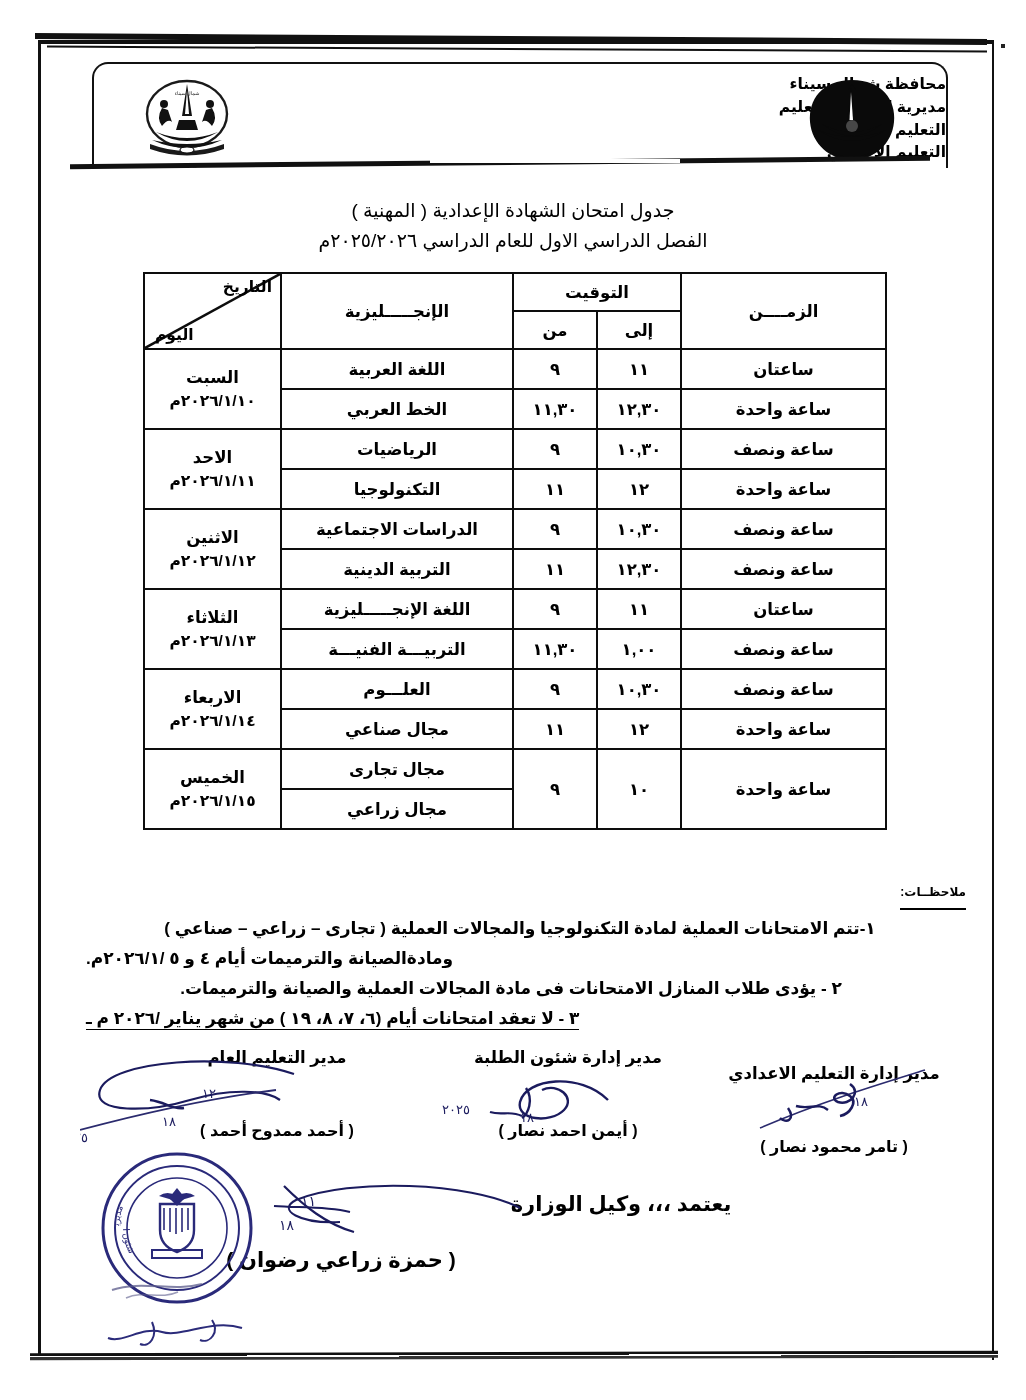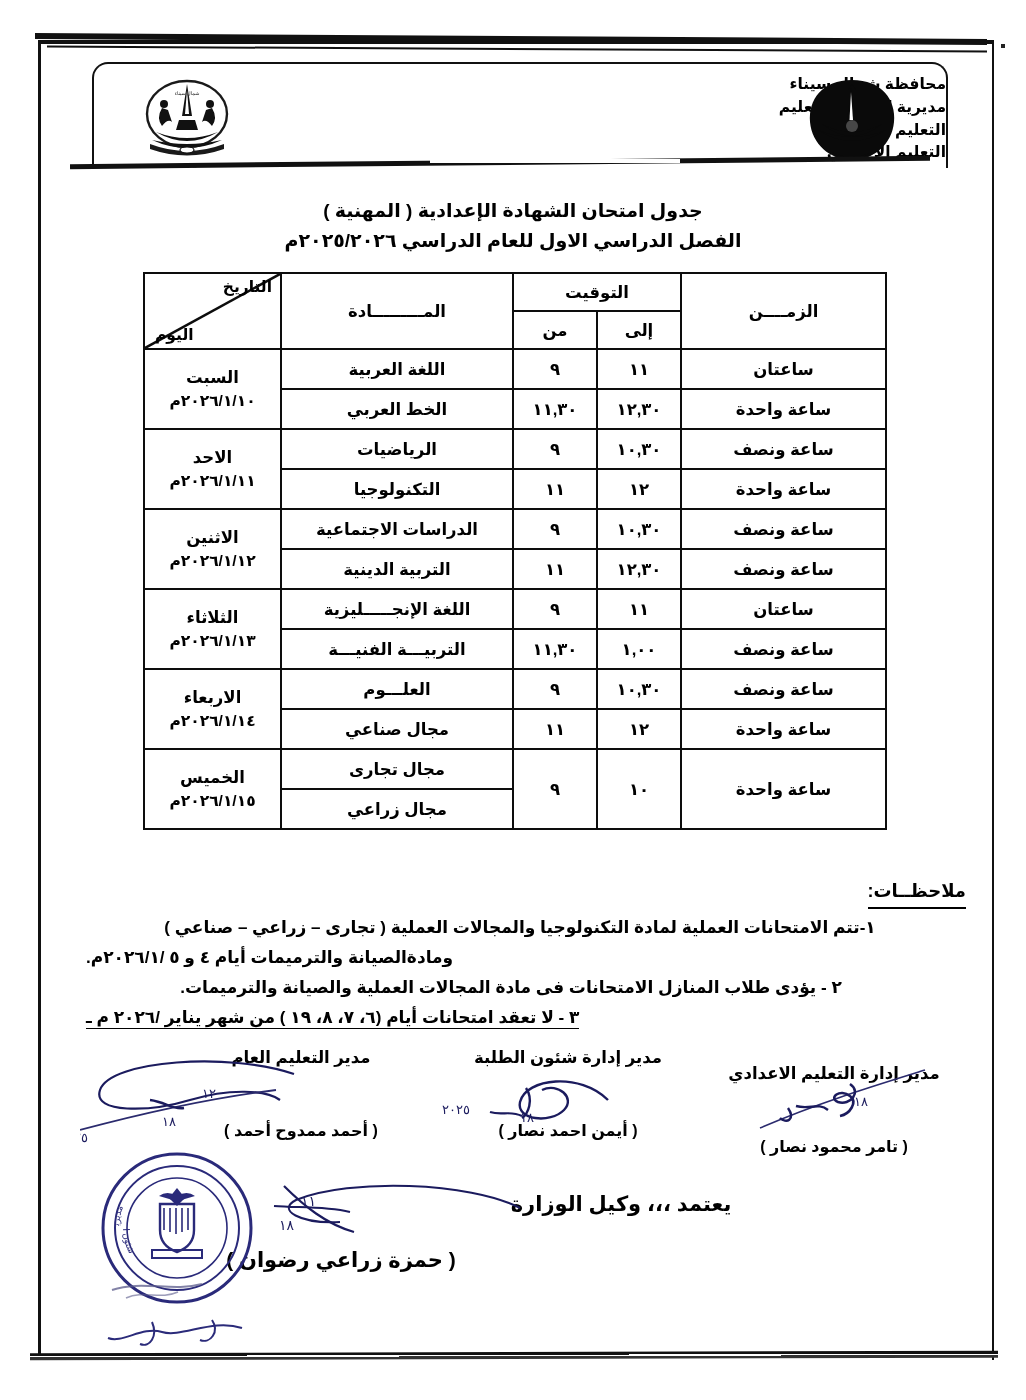--- a/index.html
+++ b/index.html
@@ -60,21 +60,21 @@
   #logo-left{position:absolute;left:38px;top:6px;width:110px;height:100px;}
   #logo-right{position:absolute;right:44px;top:10px;width:100px;height:92px;}
   .logo-cap{
     position:absolute;left:0;right:0;bottom:-2px;text-align:center;
     font-size:5px;font-weight:700;color:#333;letter-spacing:.3px;
   }
 
   
   #main-title{
     position:absolute;left:0;right:0;top:196px;text-align:center;
-    font-size:19px;font-weight:700;line-height:30px;
+    font-size:19px;font-weight:400;line-height:30px;
   }
   #main-title .t1{letter-spacing:.2px;}
   #main-title .t2{letter-spacing:.2px;}
 
   
   #schedule-wrap{position:absolute;left:145px;top:272px;width:742px;}
   table.sched{
     border-collapse:collapse;width:742px;
     table-layout:fixed;
     background:#fff;
@@ -114,38 +114,38 @@
   .hdr-sub{height:34px;font-size:15.5px;}
   .hdr-zaman{font-size:16.5px;letter-spacing:2px;}
   .hdr-madda{font-size:16.5px;letter-spacing:1px;}
 
   
   #notes{
     position:absolute;right:60px;top:876px;width:880px;text-align:right;
     font-size:17px;font-weight:700;line-height:30px;
   }
   #notes-title{
-    display:inline-block;font-size:18px;font-weight:700;
+    display:inline-block;font-size:12px;font-weight:700;
     border-bottom:2px solid #000;padding-bottom:1px;margin-bottom:4px;
     letter-spacing:1px;
   }
   .note-line{white-space:nowrap;}
   #note1a{text-align:center;padding-right:12px;}
   #note1b{text-align:left;padding-right:70px;}
   #note2{text-align:center;padding-right:30px;}
   #note3{text-align:left;padding-right:0px;}
   #note3 span{border-bottom:1.6px solid #000;padding-bottom:1px;}
 
   
   .sigblock{position:absolute;text-align:center;font-weight:700;}
   .sig-title{font-size:16.5px;white-space:nowrap;}
   .sig-name{font-size:16px;white-space:nowrap;margin-top:54px;}
   #sig-right{right:62px;top:1048px;width:260px;margin-top:16px;}
   #sig-mid{right:338px;top:1048px;width:240px;}
-  #sig-left{right:600px;top:1048px;width:250px;}
+  #sig-left{right:624px;top:1048px;width:250px;}
 
   #approve{
     position:absolute;right:230px;top:1192px;width:350px;text-align:center;
     font-size:21px;font-weight:700;white-space:nowrap;
   }
   #approve-name{
     position:absolute;right:520px;top:1248px;width:330px;text-align:center;
     font-size:21px;font-weight:700;white-space:nowrap;
   }
 
@@ -216,21 +216,21 @@
     <col class="col-zaman">
         <col class="col-to">
         <col class="col-from">
         <col class="col-subject">
         <col class="col-date">
   </colgroup>
   <thead>
     <tr>
       <th rowspan="2" class="hdr-zaman">الزمــــن</th>
       <th colspan="2" class="hdr-tawqit">التوقيت</th>
-      <th rowspan="2" class="hdr-madda">المـــــــــادة</th>
+      <th rowspan="2" class="hdr-madda">الإنجـــــليزية</th>
       <th rowspan="2" class="diag">
         <svg class="dline" viewBox="0 0 137 72" preserveAspectRatio="none" aria-hidden="true">
           <line x1="137" y1="0" x2="0" y2="72" stroke="#0d0d0d" stroke-width="2.5"></line>
         </svg>
         <span class="dtop">التاريخ</span>
         <span class="dbot">اليوم</span>
       </th>
     </tr>
     <tr>
       <th class="hdr-sub">إلى</th>

